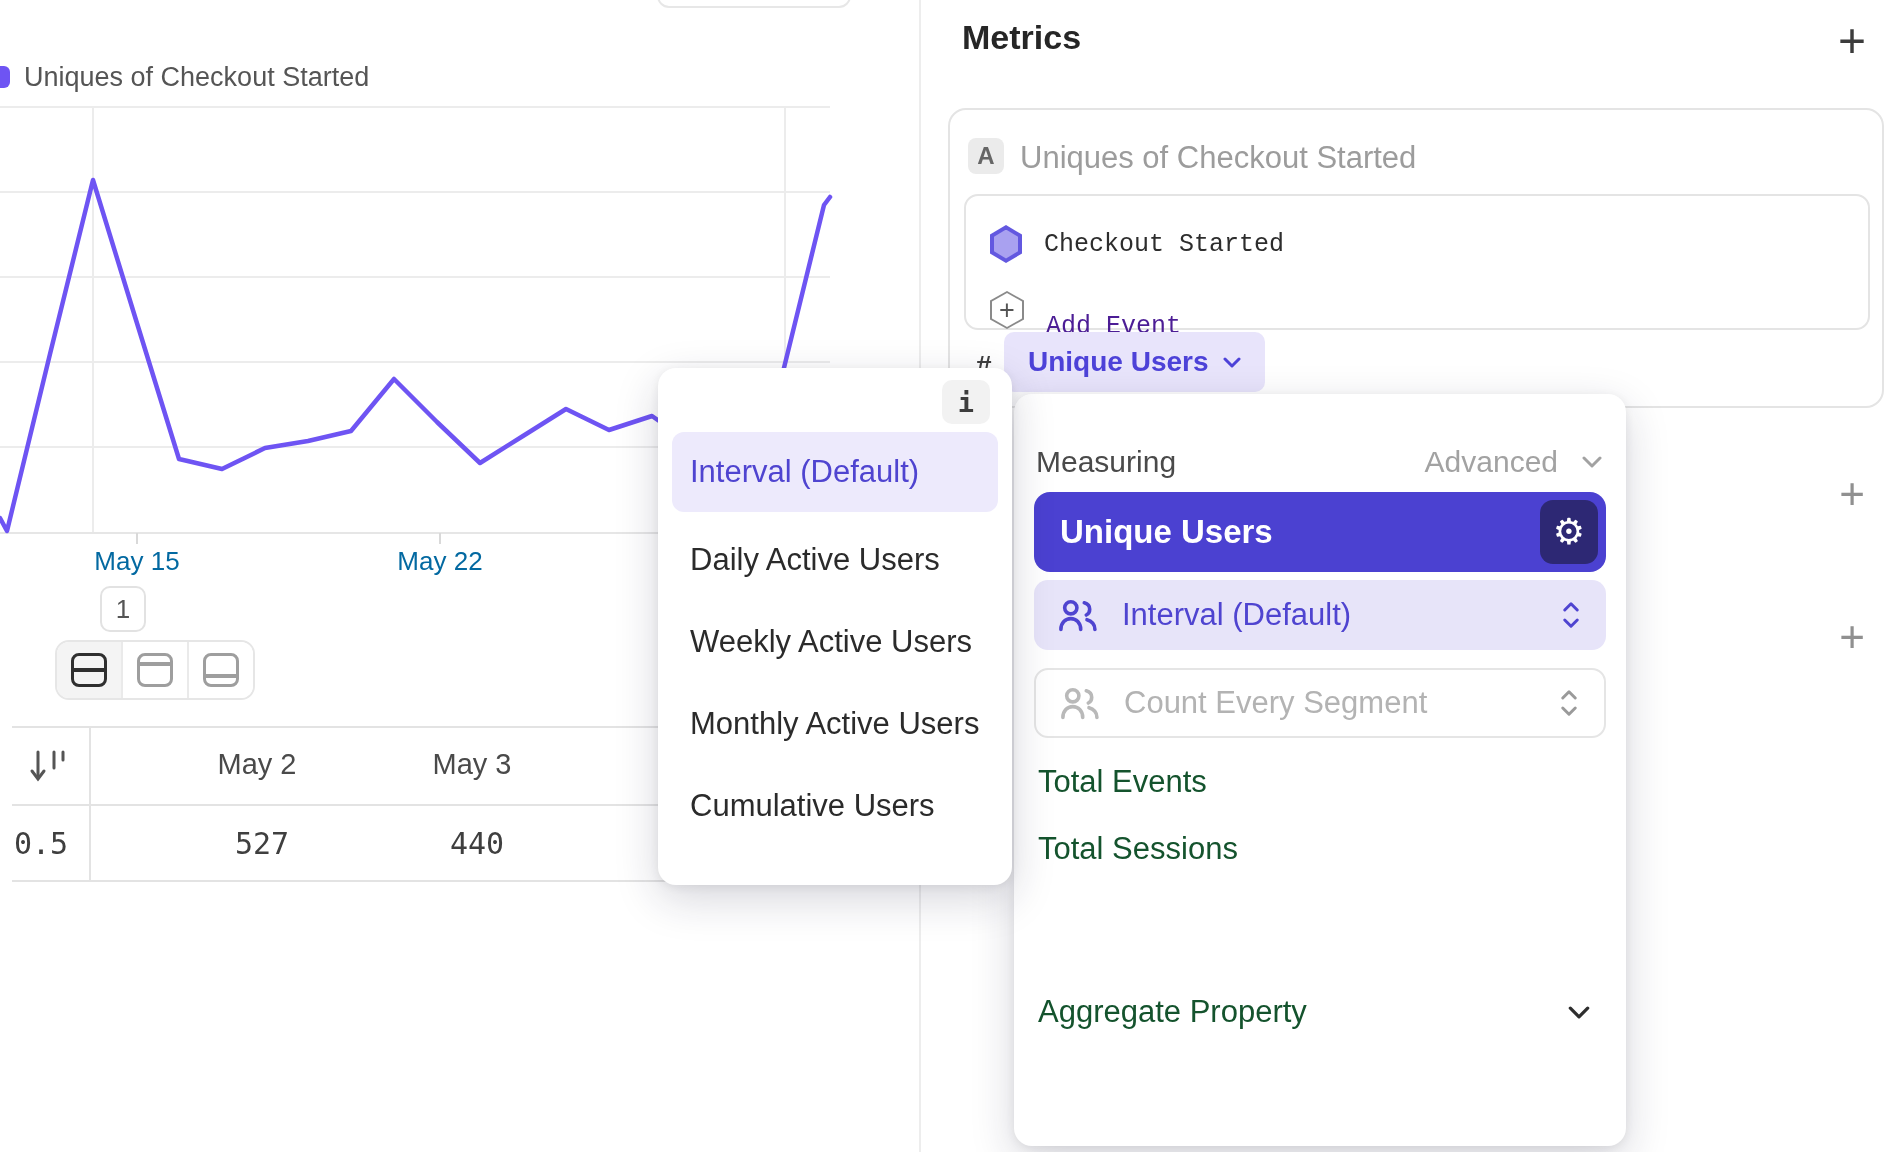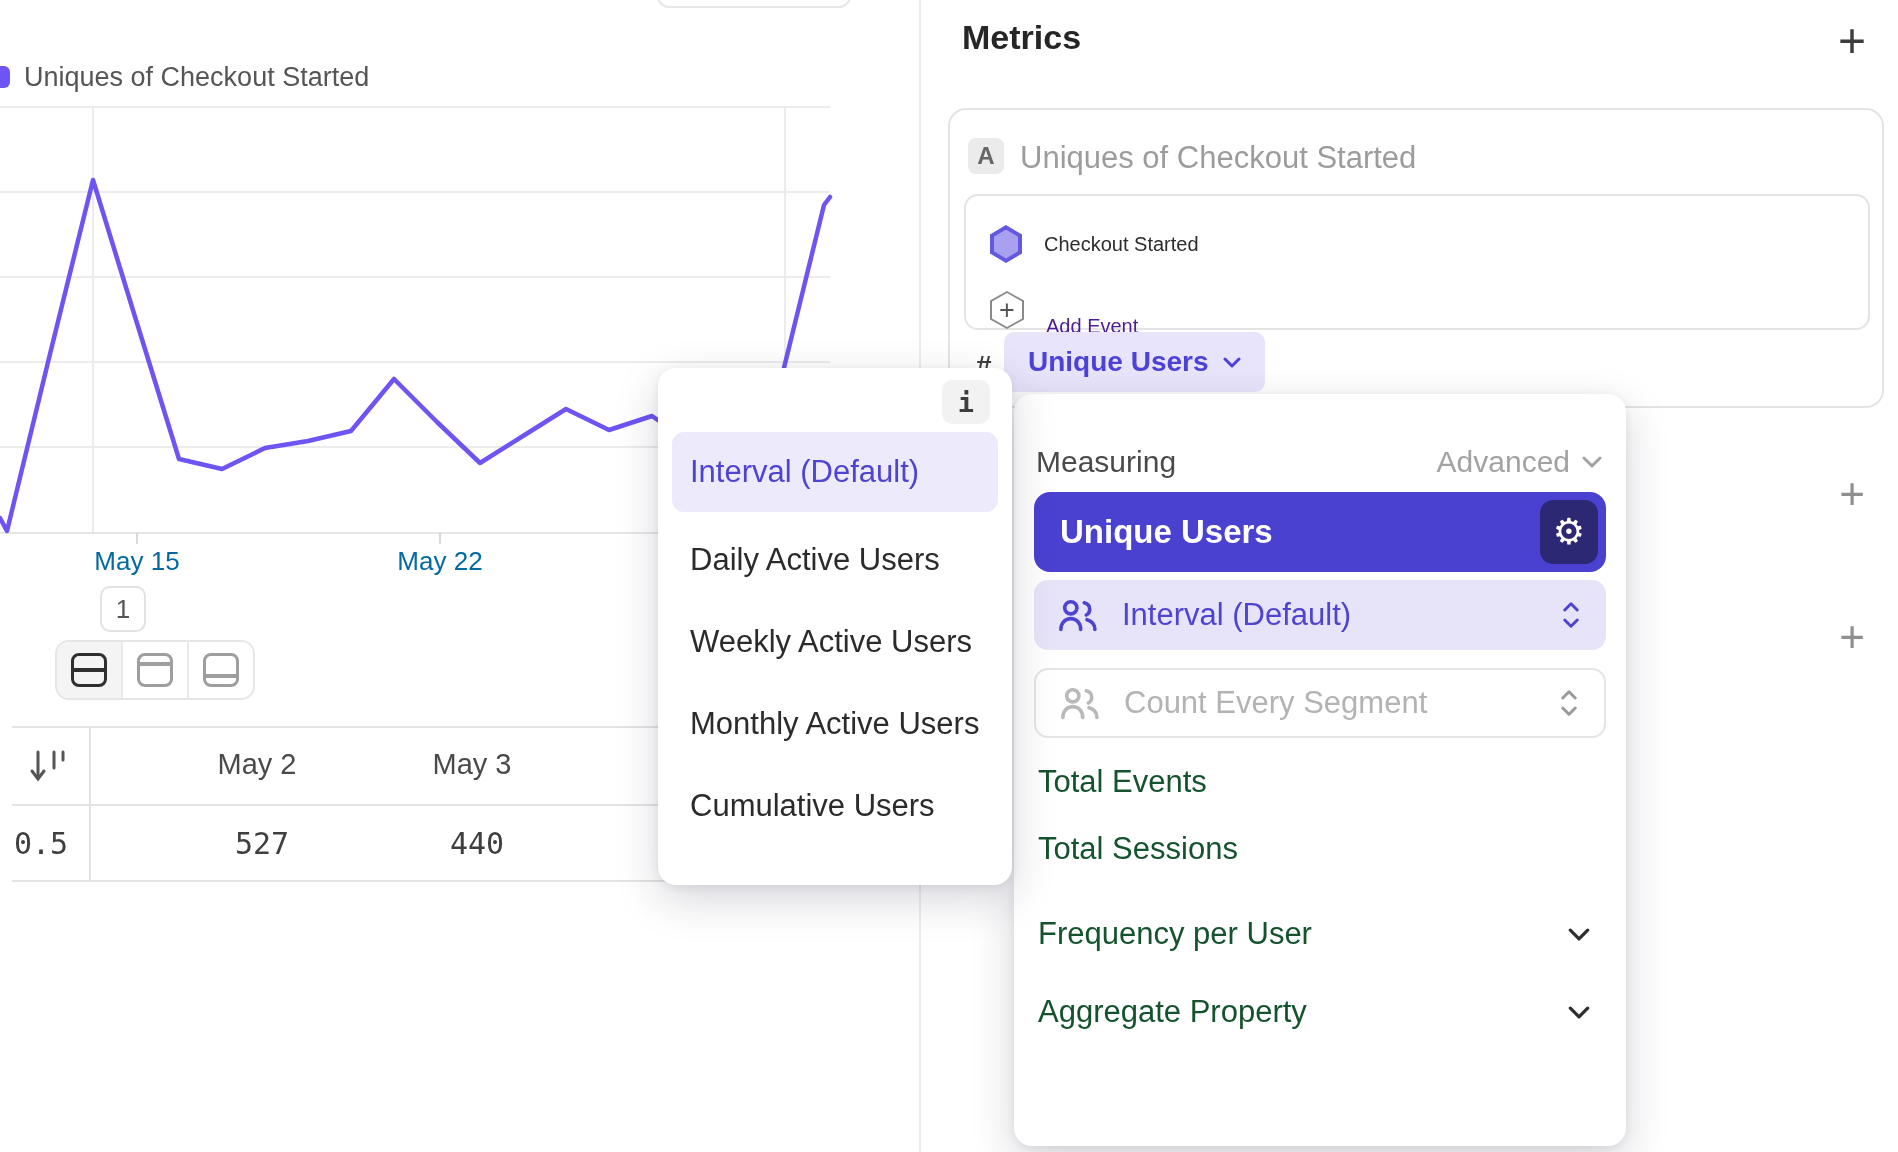--- a/index.html
+++ b/index.html
@@ -61,21 +61,21 @@
     clip-path:polygon(50% 0,100% 25%,100% 75%,50% 100%,0 75%,0 25%); position:relative;
     display:flex; align-items:center; justify-content:center; }
   .hexagon .inner { width:24px; height:29px; background:#a9a1f0;
     clip-path:polygon(50% 0,100% 25%,100% 75%,50% 100%,0 75%,0 25%); }
   .hex-add { width:34px; height:38px; background:#8a8a8a;
     clip-path:polygon(50% 0,100% 25%,100% 75%,50% 100%,0 75%,0 25%);
     display:flex; align-items:center; justify-content:center; }
   .hex-add .inner { width:30px; height:34px; background:#fff;
     clip-path:polygon(50% 0,100% 25%,100% 75%,50% 100%,0 75%,0 25%);
     display:flex; align-items:center; justify-content:center; font-size:27px; color:#555; }
-  .event-label { font-size:20px; color:#2d2d2d; }
+  .event-label { font-size:25px; color:#2d2d2d;font-family:Liberation Mono, monospace; }
   .event-label.gray { color:#4c1d95;margin-top:33px; }
   .hash { position:absolute; left:26px; top:240px; font-size:28px; font-weight:bold; color:#3f3f3f; }
   .measure-chip { position:absolute; left:54px; top:222px; height:60px; padding:0 24px;
     background:#e8e4fb; border-radius:10px; display:flex; align-items:center; gap:14px; }
   .measure-chip span { font-size:28px; font-weight:bold; color:#4d42d8; }
 
   
   .panel { background:#fff; border-radius:18px;
     box-shadow:0 14px 44px rgba(30,30,60,.18), 0 2px 10px rgba(0,0,0,.07); }
   .agg-panel { left:658px; top:368px; width:354px; height:517px; z-index:30; }
@@ -86,21 +86,21 @@
   .agg-selected { position:absolute; left:14px; top:64px; width:326px; height:80px;
     background:#edeafc; border-radius:12px; display:flex; align-items:center; }
   .agg-selected span { margin-left:18px; font-size:31px; color:#4f44d0; }
   .agg-item { position:absolute; left:14px; width:326px; height:62px; display:flex; align-items:center; }
   .agg-item span { margin-left:18px; font-size:31px; color:#2b2b2b; }
 
   .meas-panel { left:1014px; top:394px; width:612px; height:752px; z-index:20; }
   .meas-header { position:absolute; left:22px; right:24px; top:48px; height:40px;
     display:flex; align-items:center; justify-content:space-between; }
   .meas-title { font-size:30px; color:#4a4a4a; }
-  .adv { display:flex; align-items:center; gap:12px; }
+  .adv { display:flex; align-items:center; gap:24px; }
   .adv span { font-size:30px; color:#a2a2a2; }
   .meas-btn { position:absolute; left:20px; top:98px; width:572px; height:80px;
     background:#4b41d1; border-radius:16px; display:flex; align-items:center; }
   .meas-btn > span { margin-left:26px; font-size:33px; font-weight:bold; color:#fff; }
   .gear-box { position:absolute; right:8px; top:8px; bottom:8px; width:58px; background:#2d2874;
     border-radius:13px; display:flex; align-items:center; justify-content:center;
     font-size:36px; color:#fff; }
   .sel-row { position:absolute; left:20px; width:572px; height:70px; border-radius:14px;
     display:flex; align-items:center; }
   .row-lav { top:186px; background:#e7e4f9; }
@@ -265,26 +265,20 @@
         </g>
       </svg>
     </div>
 
     <div class="meas-item" style="top:359px;">
       <span>Total Events</span>
     </div>
     <div class="meas-item" style="top:426px;">
       <span>Total Sessions</span>
     </div>
-    <div class="meas-item" style="top:511px;">
-      <span>Frequency per User</span>
-      <svg width="22" height="13" viewBox="0 0 20 12">
-        <polyline points="2,2 10,10 18,2" fill="none" stroke="#2e2e2e" stroke-width="3" stroke-linecap="round" stroke-linejoin="round"></polyline>
-      </svg>
-    </div>
     <div class="meas-item" style="top:589px;">
       <span>Aggregate Property</span>
       <svg width="22" height="13" viewBox="0 0 20 12">
         <polyline points="2,2 10,10 18,2" fill="none" stroke="#2e2e2e" stroke-width="3" stroke-linecap="round" stroke-linejoin="round"></polyline>
       </svg>
     </div>
   </div>
 
   <div class="abs panel agg-panel">
     <div class="agg-header">Aggregate by</div>

